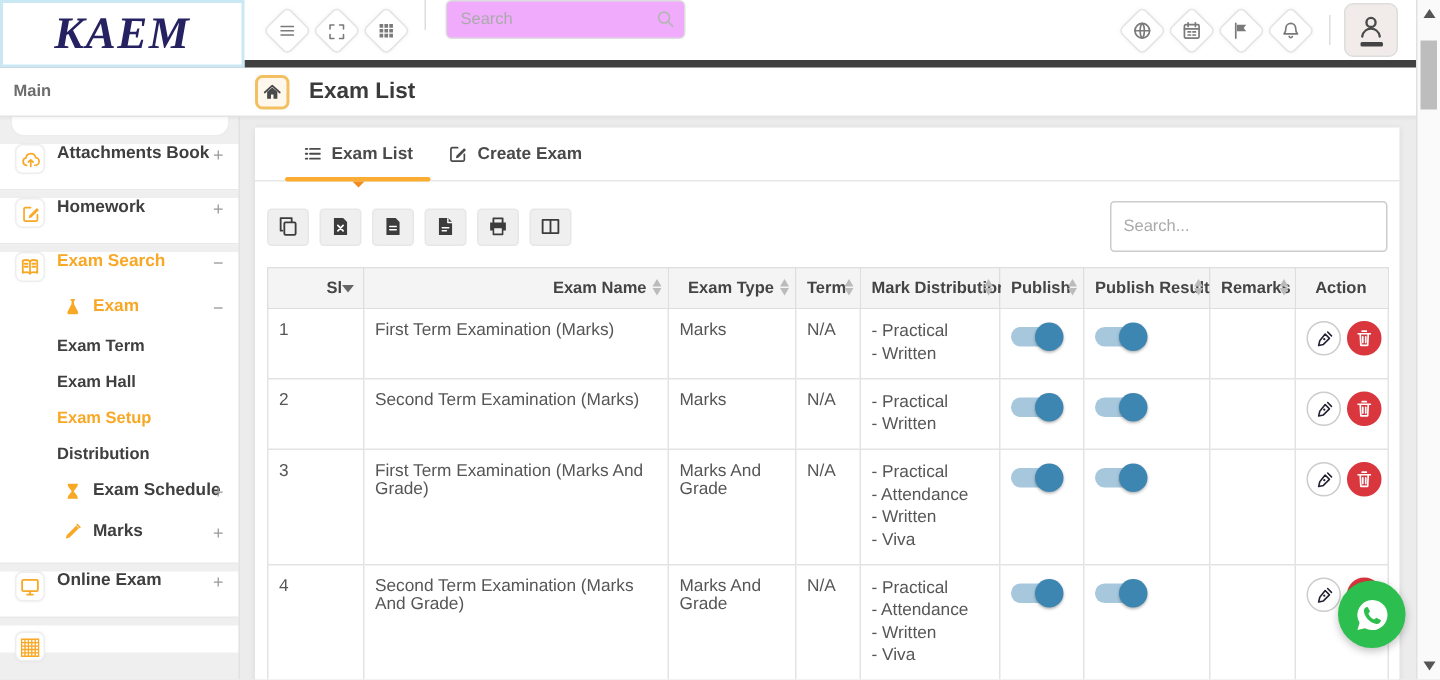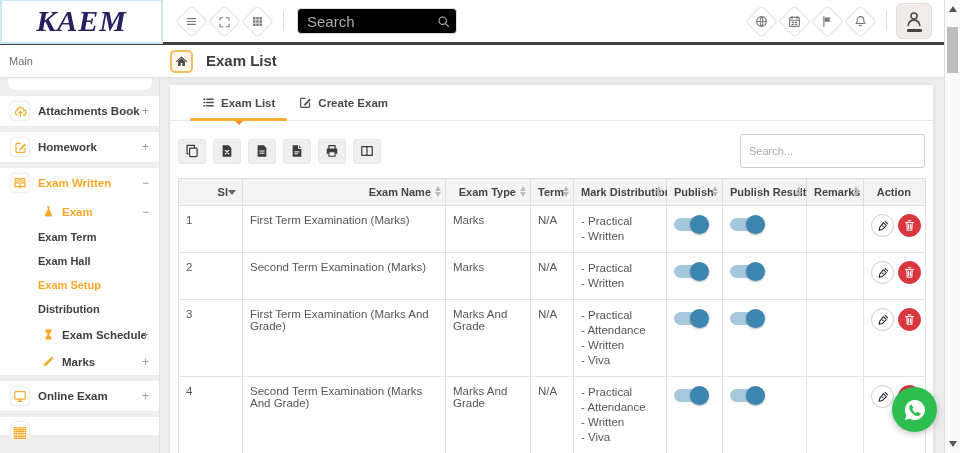--- a/index.html
+++ b/index.html
@@ -7,57 +7,57 @@
     --navy:#262262; --track:#A6C7DC; --knob:#3E86B2;
     --red:#D9363E; --green:#2CBE4E;
     --txt:#555; --txt-dark:#3C3C3C; --border:#E0E0E0; --tbl-border:#DEDEDE;
   }
   *{box-sizing:border-box;margin:0;padding:0;font-family:"Liberation Sans","DejaVu Sans",sans-serif;}
   body{background:#d8d8d8;}
   .screen{position:relative;width:960px;height:453px;background:#EDEDED;overflow:hidden;}
 
   
   .topbar{position:absolute;left:0;top:0;width:960px;height:45px;background:#fff;
-    border-bottom:3px solid #404040;display:flex;align-items:center;z-index:5;}
+    border-bottom:5px solid #404040;display:flex;z-index:5;}
   .logo-box{width:163px;height:45px;border:2px solid #C9E8F4;background:#fff;
     display:flex;align-items:center;justify-content:center;flex:0 0 auto;}
   .logo-text{font-family:"Liberation Serif","DejaVu Serif",serif;font-style:italic;font-weight:700;
     font-size:30px;color:var(--navy);letter-spacing:1px;}
   .diamond-wrap{width:33px;height:34px;display:flex;align-items:center;justify-content:center;flex:0 0 auto;cursor:pointer;}
   .diamond{width:23px;height:23px;transform:rotate(45deg);background:#fff;border:1px solid #e4e4e4;
     border-radius:4px;box-shadow:0 0 3px rgba(0,0,0,.06);display:flex;align-items:center;justify-content:center;}
   .diamond .ic{transform:rotate(-45deg);color:#7a7a7a;display:flex;}
   .tb-divider{width:1px;height:20px;background:#ddd;margin:0 9px;flex:0 0 auto;}
   .tb-search{position:relative;flex:0 0 auto;margin-left:4px;}
   .tb-search input{width:160px;height:26px;border:1px solid #ddd;border-radius:4px;
-    font-size:15px;color:#666;padding:0 26px 0 9px;outline:none;background:#000000;}
+    font-size:11px;color:#666;padding:0 26px 0 9px;outline:none;background:#f0abfc;}
   .tb-search input::placeholder{color:#aaa;}
   .tb-search .mag{position:absolute;right:7px;top:6px;color:#b5b5b5;}
   .tb-right{margin-left:auto;display:flex;align-items:center;}
   .avatar{width:36px;height:36px;border:1px solid #ddd;border-radius:6px;background:#F1ECE9;
     display:flex;flex-direction:column;align-items:center;justify-content:center;cursor:pointer;margin-right:2px;}
   .avatar .ic{color:#4a4a4a;display:flex;}
   .avatar-label{width:15px;height:3px;background:#444;border-radius:1px;margin-top:1px;}
   .topbar-pad{width:26px;flex:0 0 auto;}
 
   
   .crumb-bar{position:absolute;left:0;top:45px;width:944px;height:33px;background:#fff;
     border-bottom:1px solid #e3e3e3;box-shadow:0 1px 2px rgba(0,0,0,.04);z-index:3;}
-  .main-label{position:absolute;left:9px;top:10px;font-size:11px;font-weight:400;color:#6d6d6d;}
+  .main-label{position:absolute;left:9px;top:10px;font-size:11px;font-weight:700;color:#6d6d6d;}
   .home-btn{position:absolute;left:170px;top:5px;width:23px;height:23px;border:2px solid #F2C061;
     border-radius:5px;background:#FDF7EC;display:flex;align-items:center;justify-content:center;
     color:#4a4a4a;cursor:pointer;}
   .page-title{position:absolute;left:206px;top:7px;font-size:15px;font-weight:700;color:#3b3b3b;}
 
   
   .sidebar{position:absolute;left:0;top:78px;width:160px;height:375px;background:#efefef;
     border-right:1px solid #e2e2e2;overflow:hidden;}
   .sb-card{background:#fff;margin-bottom:5px;border-bottom:1px solid #e9e9e9;}
   .sb-partial-top{height:13px;background:#fff;border-radius:0 0 9px 9px;width:146px;margin:0 7px 5px 7px;border:1px solid #ececec;border-top:none;}
-  .sb-item{display:flex;align-items:center;cursor:pointer;position:relative;}
+  .sb-item{display:flex;align-items:flex-start;cursor:pointer;position:relative;}
   .sb-item.lvl0{height:30px;padding-left:10px;}
   .sb-item.lvl1{height:27px;padding-left:42px;}
   .sb-item.lvl2{height:24px;padding-left:38px;}
   .icon-box{width:20px;height:20px;border:1px solid #eee;border-radius:5px;background:#fff;
     box-shadow:0 0 2px rgba(0,0,0,.05);display:flex;align-items:center;justify-content:center;
     color:var(--orange);margin-right:8px;flex:0 0 auto;}
   .sb-ico{color:var(--orange);display:flex;margin-right:7px;flex:0 0 auto;}
   .sb-label{font-size:11.5px;font-weight:700;color:#3f3f3f;}
   .sb-item.lvl2 .sb-label{font-size:11px;}
   .sb-item.active .sb-label{color:var(--orange);}
@@ -266,21 +266,21 @@
         <div class="sb-card">
           <div class="sb-item lvl0 active">
             <span class="icon-box">
               <span style="display: flex;">
                 <svg width="14" height="14" viewBox="0 0 16 16" fill="none" stroke="currentColor" stroke-width="1.4" stroke-linecap="round" stroke-linejoin="round">
                   <path d="M8 3.6C6.5 2.6 4 2.6 2.5 3.2v9.2c1.5-.6 4-.6 5.5.4 1.5-1 4-1 5.5-.4V3.2C12 2.6 9.5 2.6 8 3.6z"></path>
                   <path d="M8 3.6v9.6M4 5.5h2.2M9.8 5.5H12M4 7.8h2.2M9.8 7.8H12"></path>
                 </svg>
               </span>
             </span>
-            <span class="sb-label">Exam Written</span>
+            <span class="sb-label">Exam Search</span>
             <span class="sb-exp">−</span>
           </div>
           <div class="sb-item lvl1 active">
             <span class="sb-ico">
               <svg width="13" height="13" viewBox="0 0 16 16" fill="none" stroke="currentColor" stroke-width="1.4" stroke-linecap="round" stroke-linejoin="round">
                 <path fill="currentColor" stroke="none" d="M6.2 1.6h3.6v1.2H9v2.9l3.3 6.3c.5 1-.2 2.2-1.3 2.2H5c-1.1 0-1.8-1.2-1.3-2.2L7 5.7V2.8h-.8z"></path>
               </svg>
             </span>
             <span class="sb-label">Exam</span>
             <span class="sb-exp">−</span>

